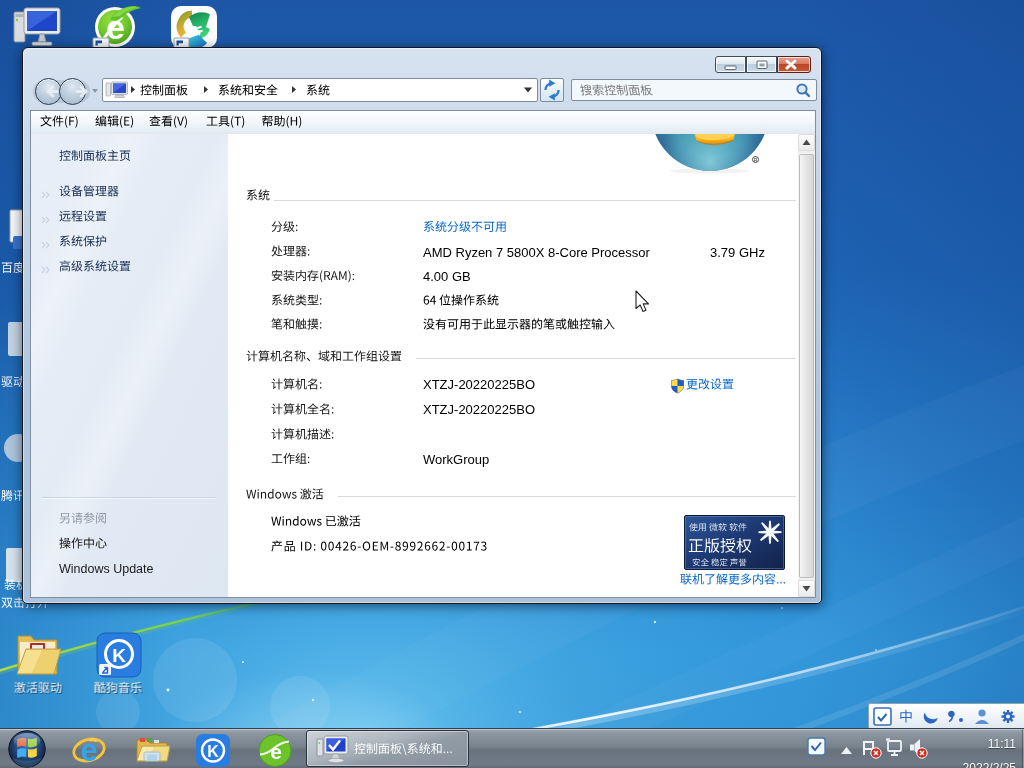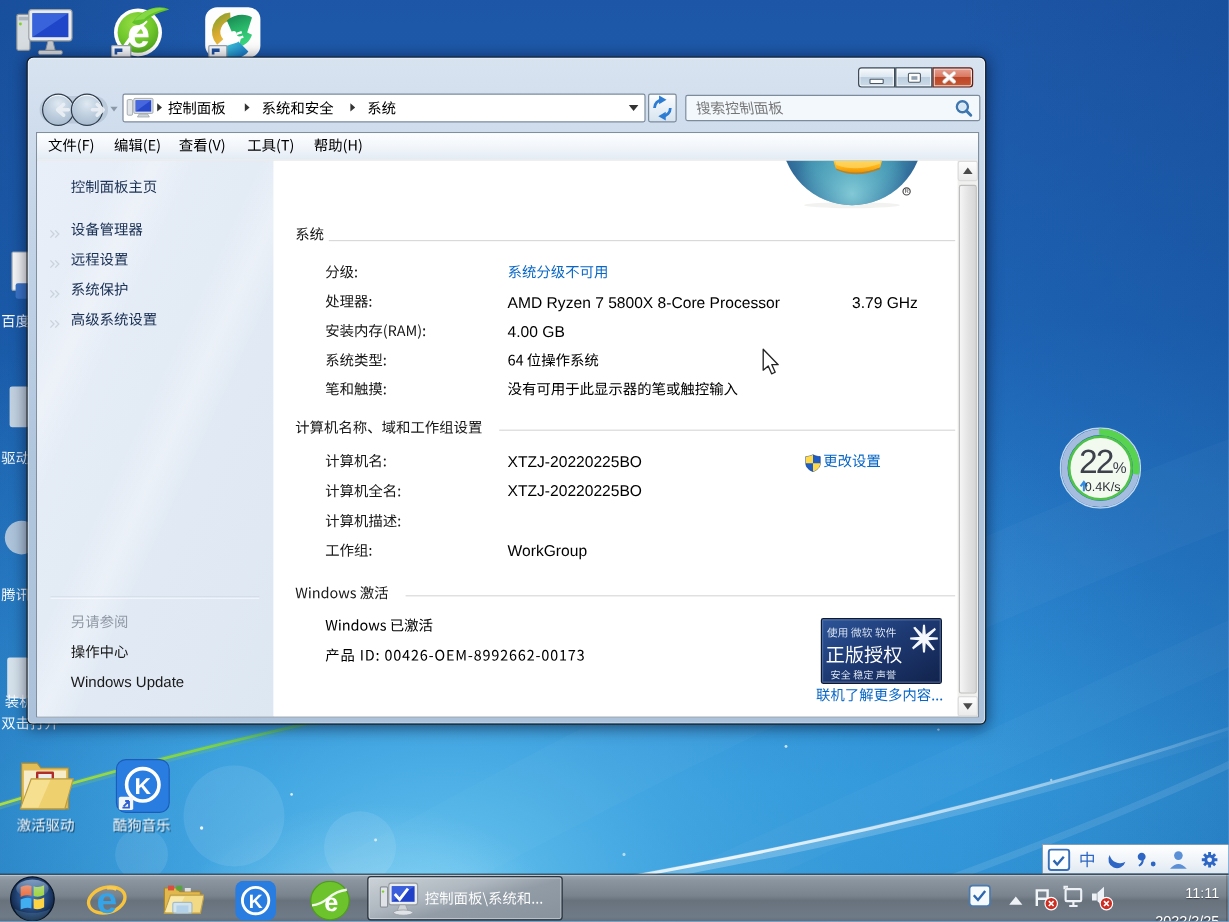--- a/index.html
+++ b/index.html
@@ -490,30 +490,20 @@
           <div class="sbtn" style="top:0"></div>
           <div class="sbtn" style="bottom:0"></div>
           <div id="sthumb"></div>
 <svg class="abs" style="left:0;top:0" width="17" height="463">
             <path d="M8.5 5.5 L12.5 11 L4.5 11 Z" fill="#4a4a4a"></path>
             <path d="M8.5 457.5 L12.5 452 L4.5 452 Z" fill="#4a4a4a"></path>
           </svg>
         </div>
       </div>
     </div>
-    <div id="gauge"><svg width="68" height="68" viewBox="0 0 68 68">
-<circle cx="34" cy="34" r="33.4" fill="none" stroke="#e8f1fa" stroke-width="1.2" opacity=".8"></circle>
-<circle cx="34" cy="34" r="30" fill="none" stroke="#b7c7e4" stroke-width="5.2" opacity=".88"></circle>
-<circle cx="34" cy="34" r="26" fill="#f2faf0"></circle>
-<circle cx="34" cy="34" r="26" fill="none" stroke="#4fc348" stroke-width="2.2"></circle>
-<path d="M 33 4 A 30 30 0 0 1 63.5 39.2" fill="none" stroke="#58d34f" stroke-width="5.4"></path>
-<path d="M17.5 49.3 l2.7 -3.7 2.7 3.7 m-2.7 -3.7 l0 7.8" stroke="#2f8de4" stroke-width="1.7" fill="none"></path>
-</svg>
-<div class="pct">22<span>%</span></div>
-<div class="spd">0.4K/s</div></div>
     <div id="langbar"><svg width="156" height="26" viewBox="0 0 156 26">
 <rect x="5" y="4" width="17" height="17" rx="2" fill="#fdfeff" stroke="#3a70b8" stroke-width="1.6"></rect>
 <path d="M9 13 l3 3.4 5.5-6.4" stroke="#2d66b0" stroke-width="2" fill="none"></path>
 <path d="M58 6.2 A 7.2 7.2 0 1 0 67.5 16.8 A 8.8 8.8 0 0 1 58 6.2 Z" fill="#2d66c4" transform="rotate(-25 62 12.5)"></path>
 <path d="M85 10 a2.6 2.6 0 1 1 -5.2 0 a2.6 2.6 0 1 1 5.2 0 M83.5 12 q0 4-3.5 5.5" fill="#2d66c4" stroke="#2d66c4" stroke-width="1.4"></path>
 <circle cx="92" cy="16" r="2" fill="#2d66c4"></circle>
 <circle cx="113" cy="9" r="3.6" fill="#5b8fd6"></circle>
 <path d="M106 20 q7 -8 14 0 z" fill="#5b8fd6"></path>
 <g fill="#2d66c4">
           <circle cx="139" cy="12.5" r="3.2" fill="none" stroke="#2d66c4" stroke-width="2.4"></circle>

